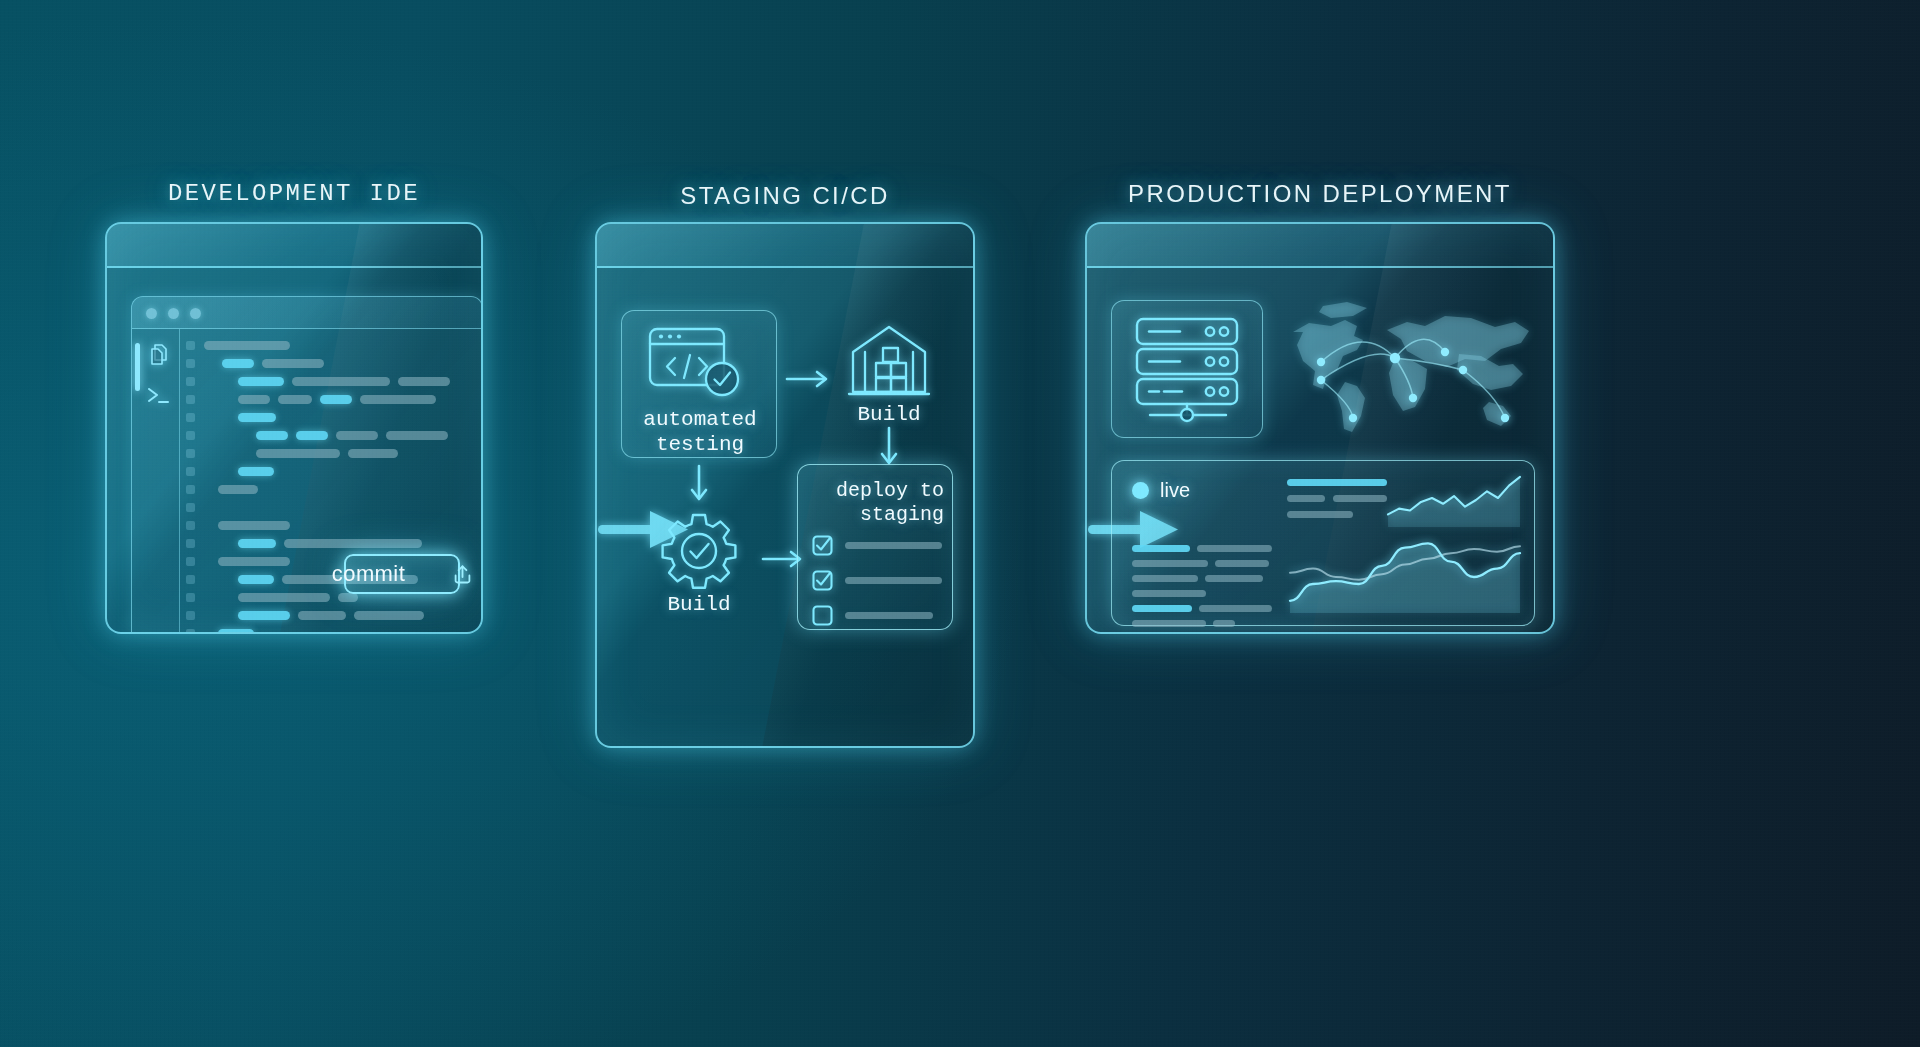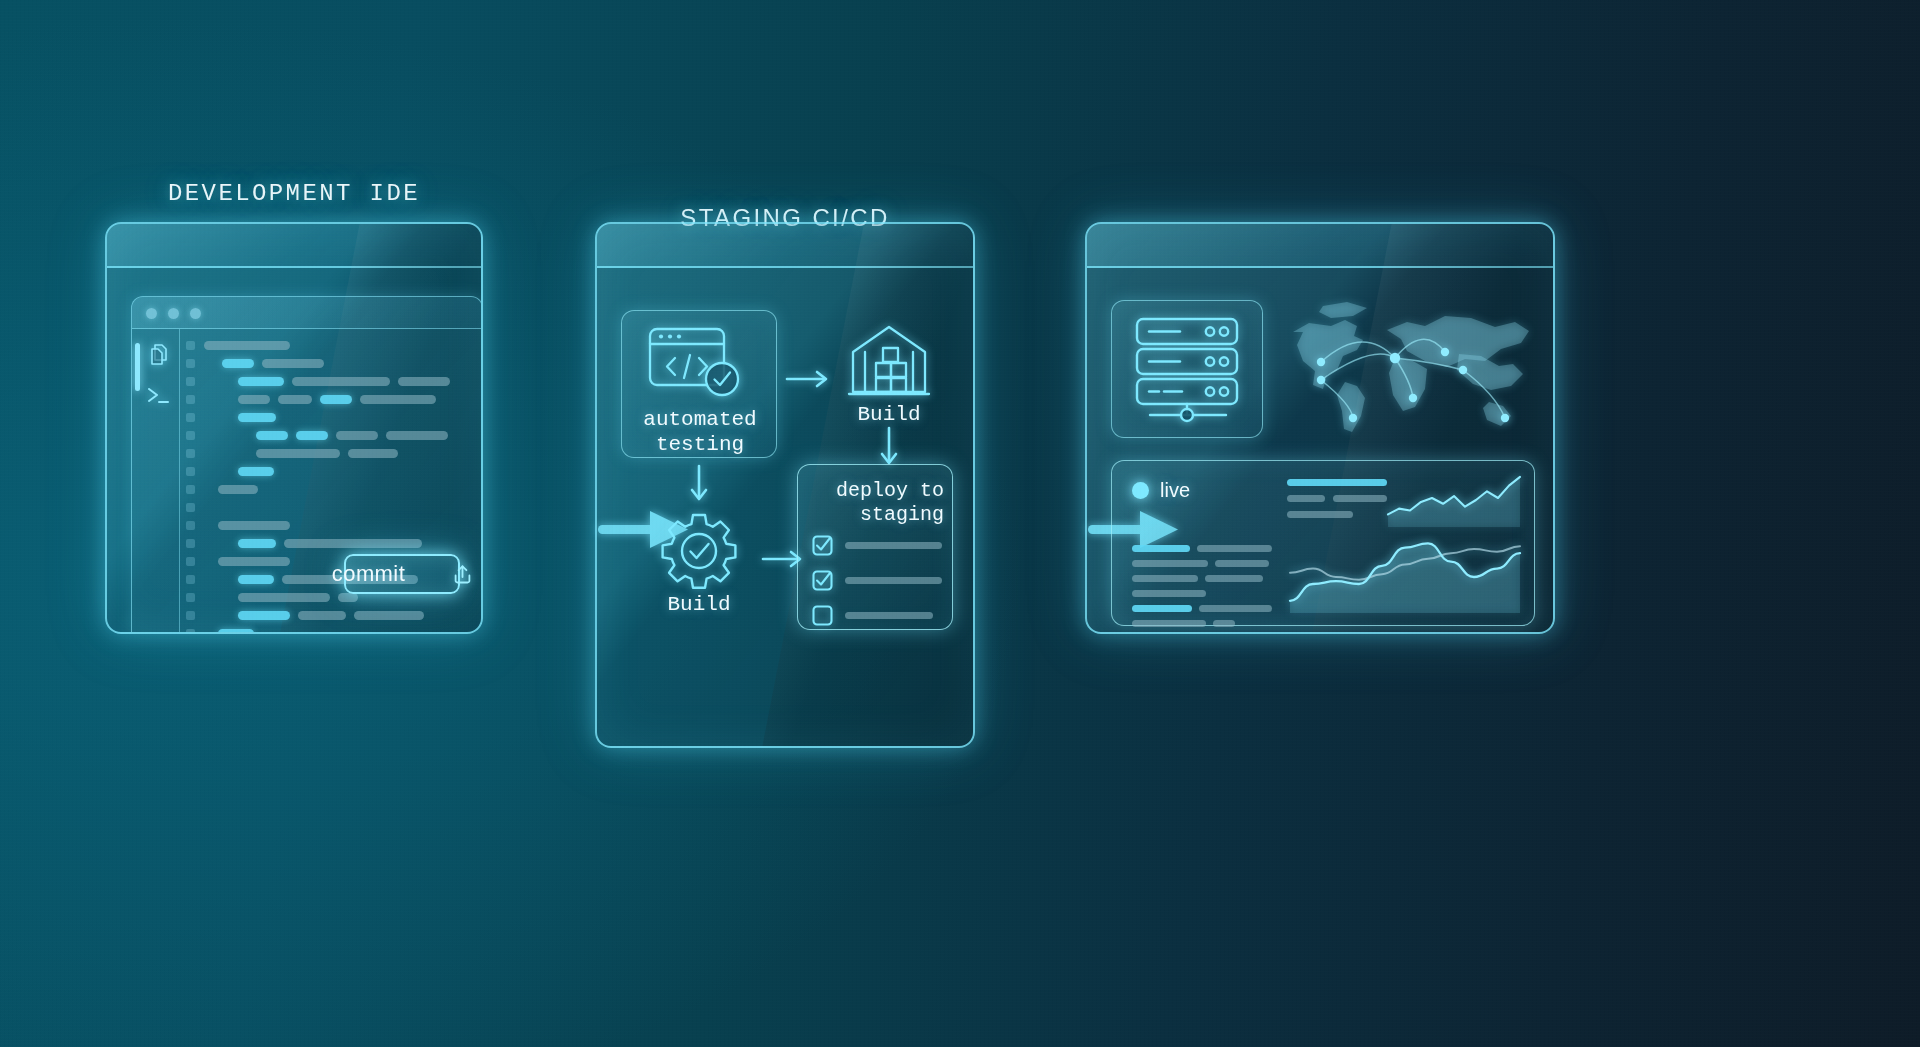--- a/index.html
+++ b/index.html
@@ -205,21 +205,21 @@
     </div>
   </div>
 
   <div class="arrow" style="left:598px; top:505px;">
     <svg width="92" height="50" viewBox="0 0 92 50" class="nl">
       <rect x="0" y="20" width="58" height="9" rx="4.5" fill="#7ee9ff" opacity=".92"></rect>
       <path d="M52 6 L90 24.5 L52 43 Z" fill="#7ee9ff"></path>
     </svg>
   </div>
 
-  <div class="ptitle" style="left:595px; top:182px; width:380px;margin-top:22px;">STAGING CI/CD</div>
+  <div class="ptitle" style="left:595px; top:182px; width:380px;">STAGING CI/CD</div>
 
   <div class="win" style="left:595px; top:222px; width:380px; height:526px;font-family:Liberation Mono, monospace;">
     <div class="titlebar"></div>
     <div class="glare"></div>
     <div class="body">
 
       <div class="card" style="left:24px; top:42px; width:156px; height:148px;">
         <div style="position:absolute; left:26px; top:16px;">
           <svg class="nl" width="104" height="74" viewBox="0 0 104 74" fill="none" stroke="#7ee9ff" stroke-width="2.3" stroke-linecap="round" stroke-linejoin="round">
             <rect x="2" y="2" width="74" height="56" rx="7"></rect>
@@ -331,20 +331,21 @@
     </div>
   </div>
 
   <div class="arrow" style="left:1088px; top:505px;">
     <svg width="92" height="50" viewBox="0 0 92 50" class="nl">
       <rect x="0" y="20" width="58" height="9" rx="4.5" fill="#7ee9ff" opacity=".92"></rect>
       <path d="M52 6 L90 24.5 L52 43 Z" fill="#7ee9ff"></path>
     </svg>
   </div>
 
+  <div class="ptitle" style="left:1085px; top:180px; width:470px;">PRODUCTION DEPLOYMENT</div>
 
   <div class="win" style="left:1085px; top:222px; width:470px; height:412px;">
     <div class="titlebar"></div>
     <div class="glare"></div>
     <div class="body">
 
       <div class="card" style="left:24px; top:32px; width:152px; height:138px;">
         <div style="position:absolute; left:22px; top:16px;">
           <svg class="nl" width="110" height="106" viewBox="0 0 110 106" fill="none" stroke="#7ee9ff" stroke-width="2.4" stroke-linecap="round" stroke-linejoin="round">
             <rect x="3" y="2" width="100" height="25" rx="6"></rect>

